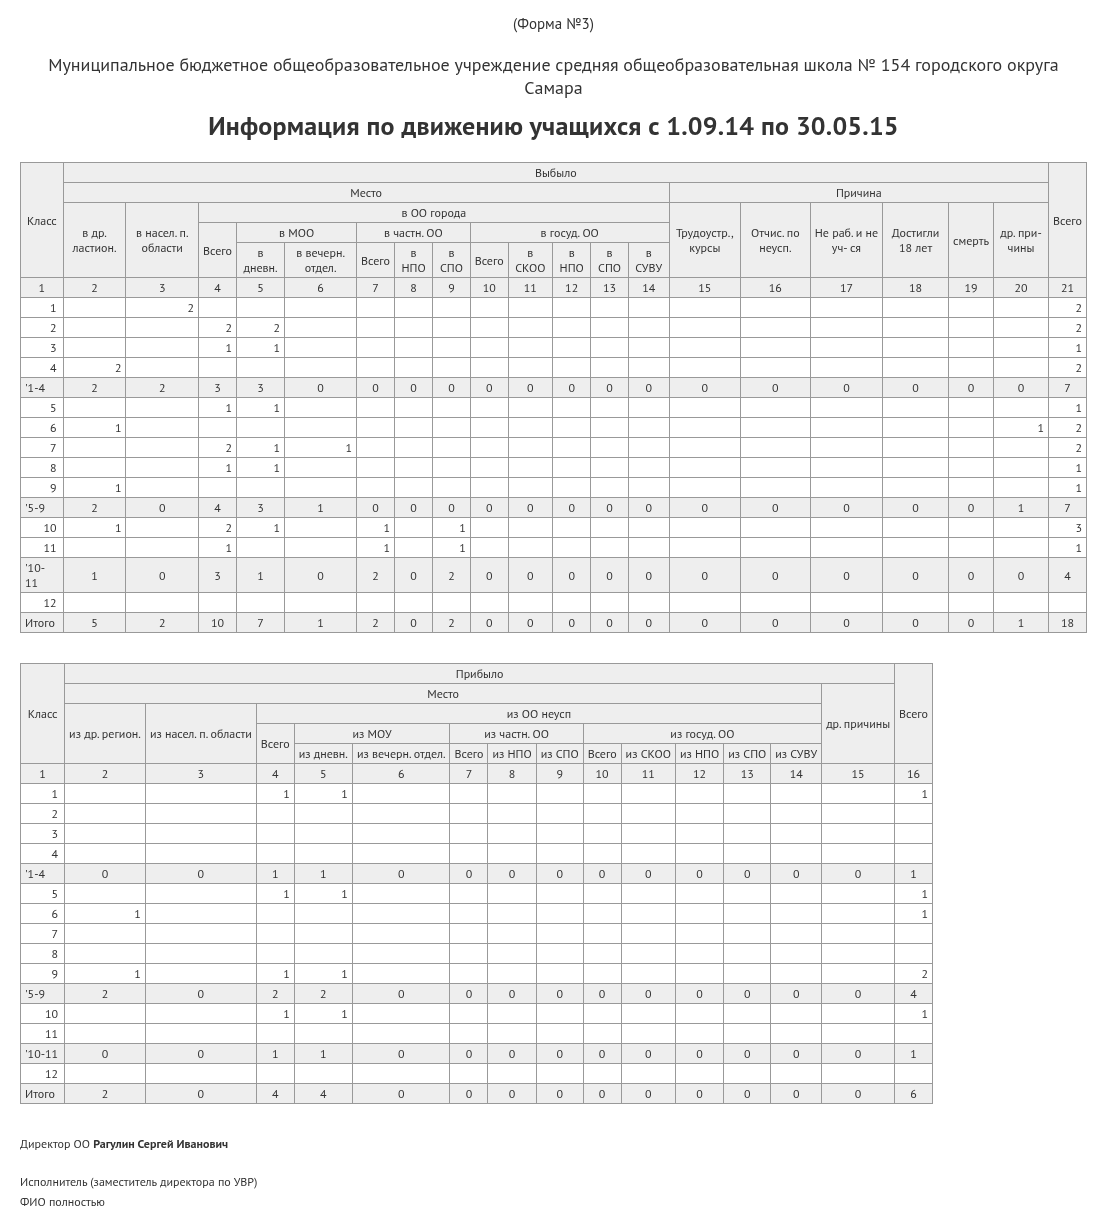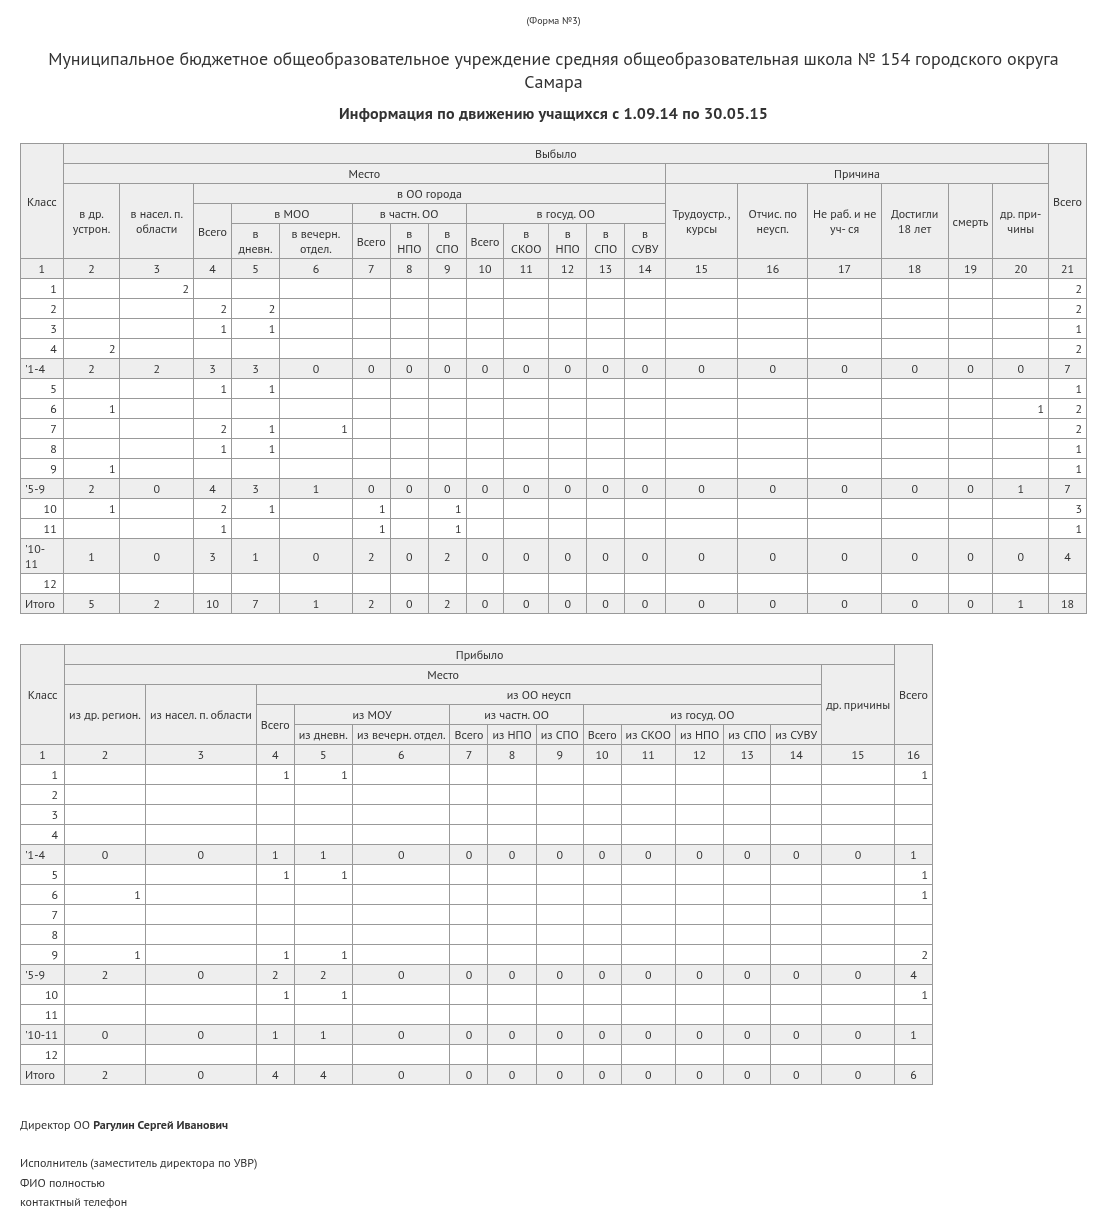--- a/index.html
+++ b/index.html
@@ -4,24 +4,24 @@
 <style>
   body {
     font-family: "PT Sans", "Segoe UI", Verdana, sans-serif;
     font-size: 12px;
     color: #333;
     background: #fff;
     margin: 0;
     padding: 10px 20px 30px 20px;
   }
   .center { text-align: center; }
-  .form-no { font-size: 10px; margin: 4px 0 20px 0;}
+  .form-no { font-size: 15px; margin: 4px 0 20px 0;}
   .org { font-size: 18px; margin: 4px 0 10px 0;}
   h1.title {
-    font-size: 16px;
+    font-size: 26px;
     font-weight: 700;
     letter-spacing: 0.2px;
     margin: 10px 0 20px 0;
     color: #333;
   }
   table.grid {
     border-collapse: collapse;
     margin-bottom: 30px;
   }
   table.grid th, table.grid td {
@@ -63,21 +63,21 @@
 <tr>
   <th rowspan="5">Класс</th>
   <th colspan="19">Выбыло</th>
   <th rowspan="5">Всего</th>
 </tr>
 <tr>
   <th colspan="13">Место</th>
   <th colspan="6">Причина</th>
 </tr>
 <tr>
-  <th rowspan="3">в др. устр­он.</th>
+  <th rowspan="3">в др. ласти­он.</th>
   <th rowspan="3">в на­сел. п. обл­асти</th>
   <th colspan="11">в ОО города</th>
   <th rowspan="3">Тру­до­устр., кур­сы</th>
   <th rowspan="3">От­чис. по неусп.</th>
   <th rowspan="3">Не раб. и не уч- ся</th>
   <th rowspan="3">Дос­тиг­ли 18 лет</th>
   <th rowspan="3">смерть</th>
   <th rowspan="3">др. при­чи­ны</th>
 </tr>
 <tr>

